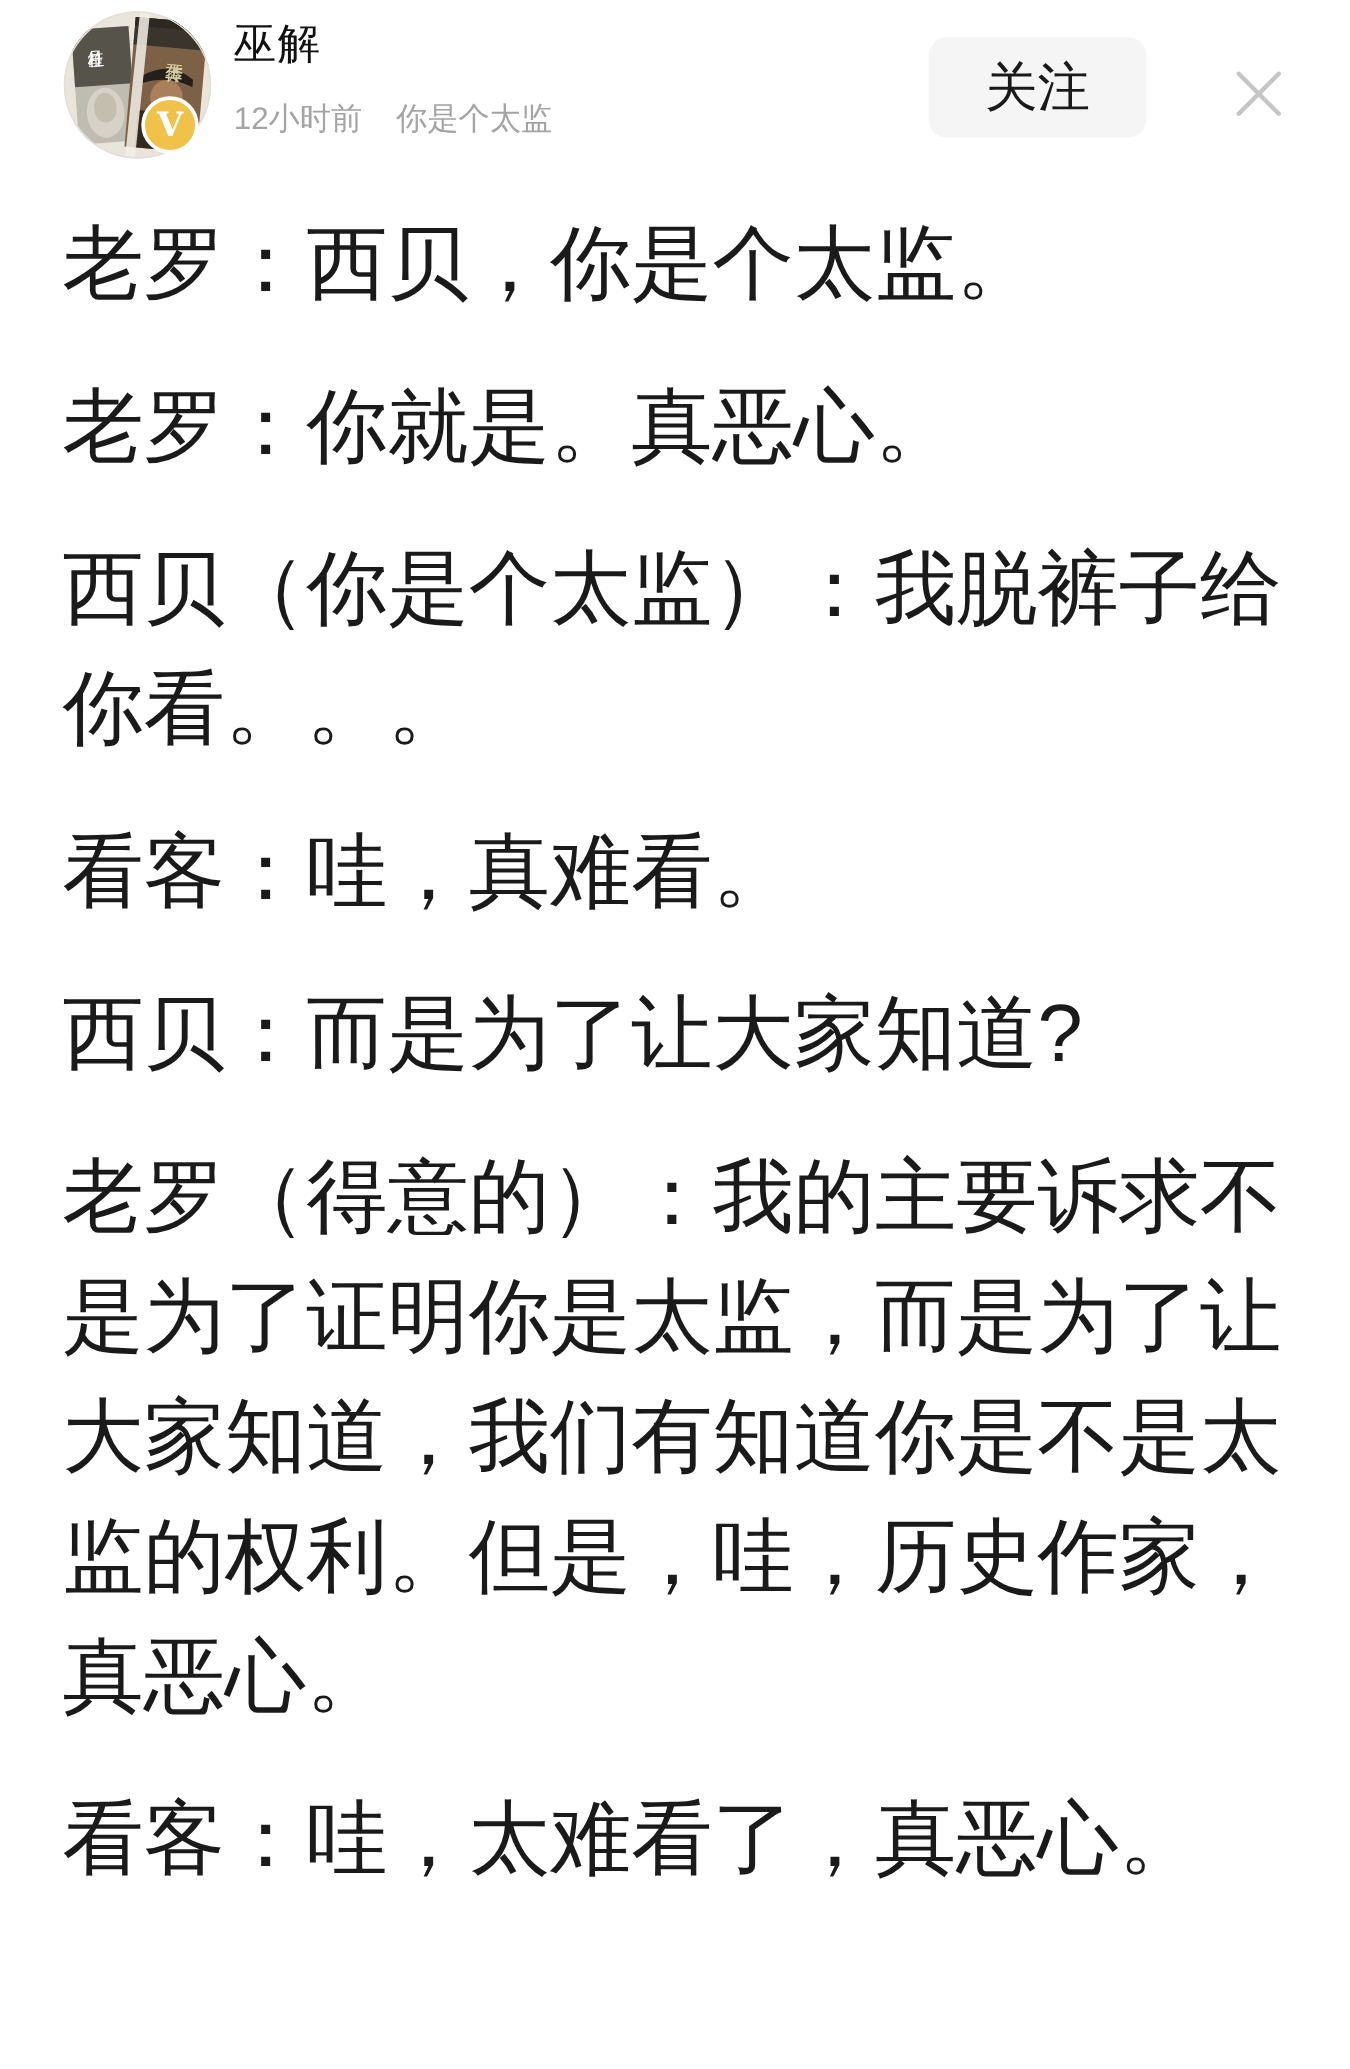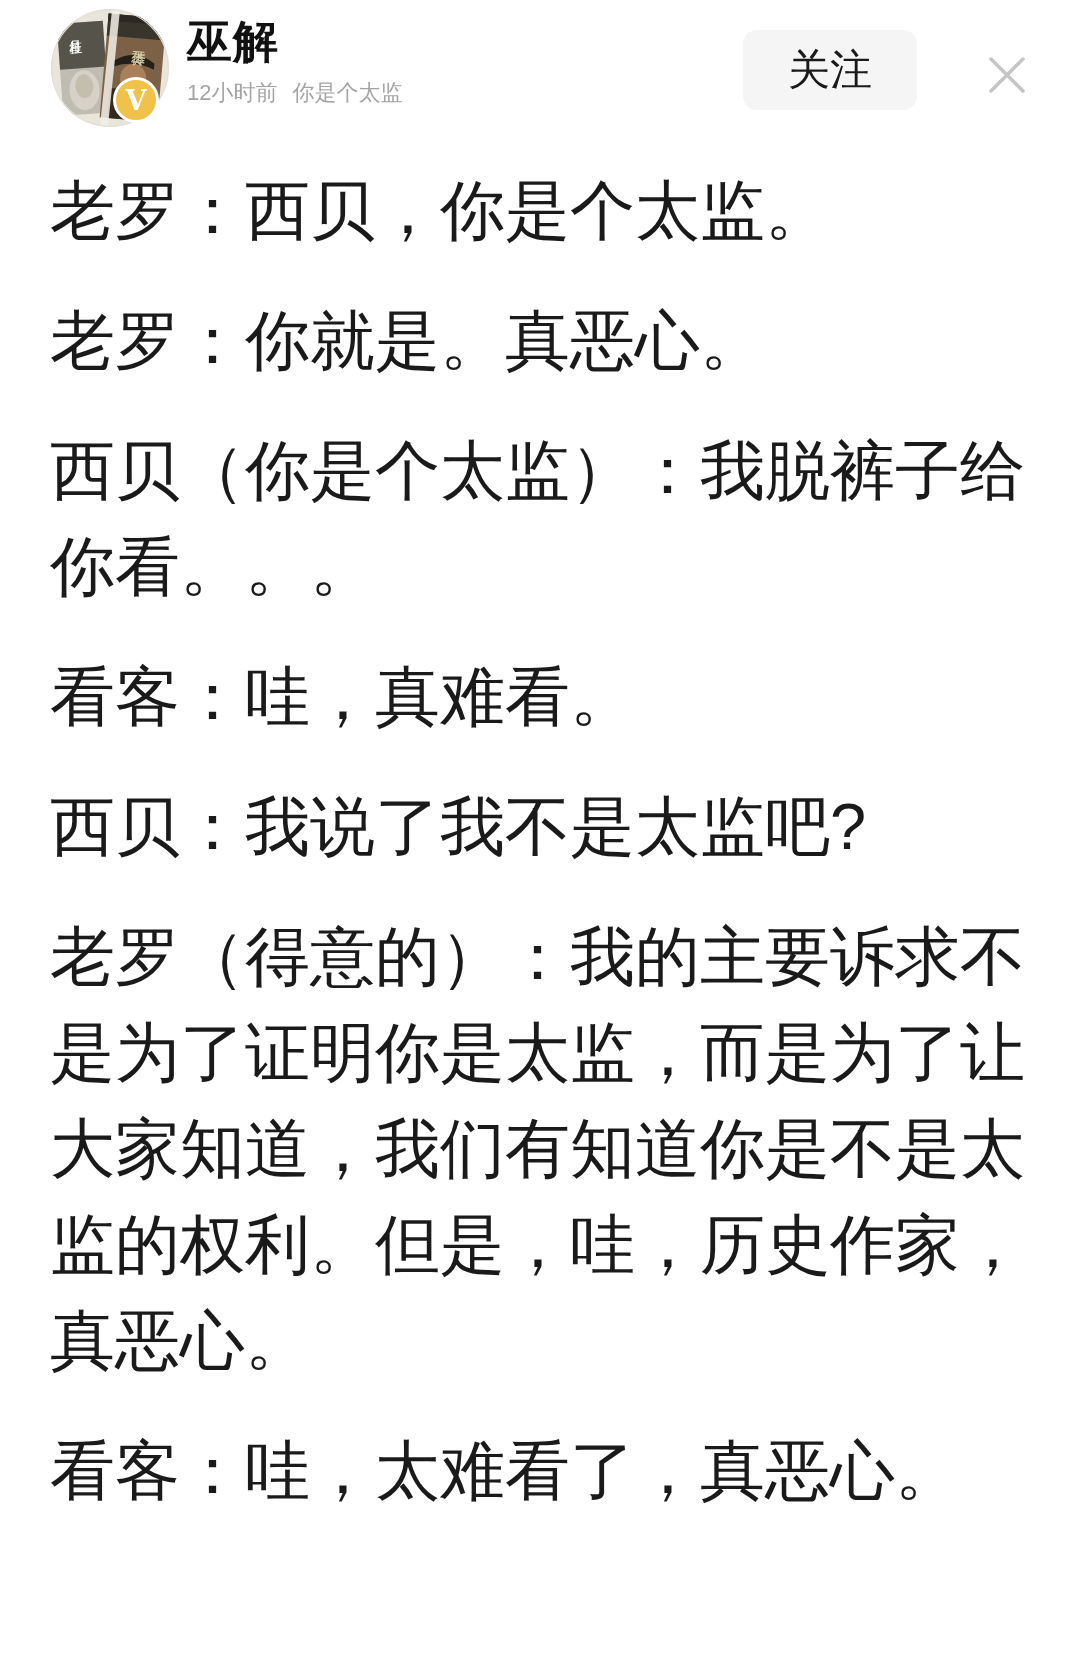--- a/index.html
+++ b/index.html
@@ -25,27 +25,27 @@
     border: 3px solid #ffffff;
     border-radius: 50%;
     display: flex; align-items: center; justify-content: center;
     color: #ffffff;
     font-family: "DejaVu Serif", "Liberation Serif", serif;
     font-size: 27px; font-weight: bold; line-height: 1;
   }
 
   .author-name {
     position: absolute; left: 187px; top: 14px;
-    font-size: 45px; font-weight: 700; color: #111111;
+    font-size: 34px; font-weight: 400; color: #111111;
     line-height: 1.25; letter-spacing: 1px;
   }
   .meta-row {
     position: absolute; left: 187px; top: 80px;
-    display: flex; gap: 15px;
-    font-size: 22px; color: #a4a4a4; line-height: 1.2;
+    display: flex; gap: 27px;
+    font-size: 25px; color: #a4a4a4; line-height: 1.2;
   }
 
   .follow-btn {
     position: absolute; left: 743px; top: 30px;
     width: 174px; height: 80px;
     background: #f5f5f6; border: none; border-radius: 14px;
     font-family: inherit; font-size: 42px; color: #1a1a1a;
     display: flex; align-items: center; justify-content: center;
     padding: 0; cursor: pointer;
   }
@@ -130,18 +130,18 @@
       </svg>
     </button>
 
   </div>
 
   <div class="post-body">
     <p>老罗：西贝，你是个太监。</p>
     <p>老罗：你就是。真恶心。</p>
     <p>西贝（你是个太监）：我脱裤子给你看。。。</p>
     <p>看客：哇，真难看。</p>
-    <p>西贝：我说了我不是太监吧?</p>
+    <p>西贝：而是为了让大家知道?</p>
     <p>老罗（得意的）：我的主要诉求不是为了证明你是太监，而是为了让大家知道，我们有知道你是不是太监的权利。但是，哇，历史作家，真恶心。</p>
     <p>看客：哇，太难看了，真恶心。</p>
   </div>
 
 </div>
 
 </body></html>

